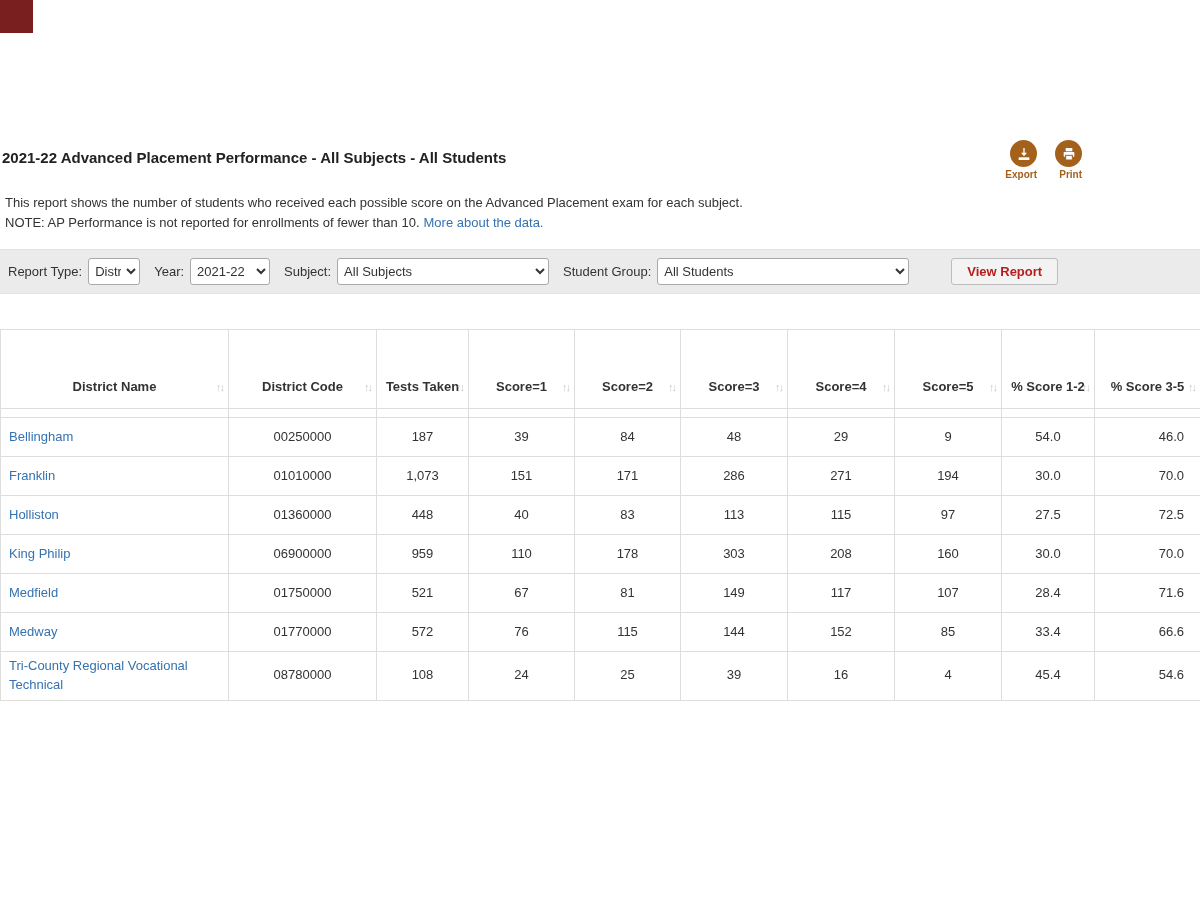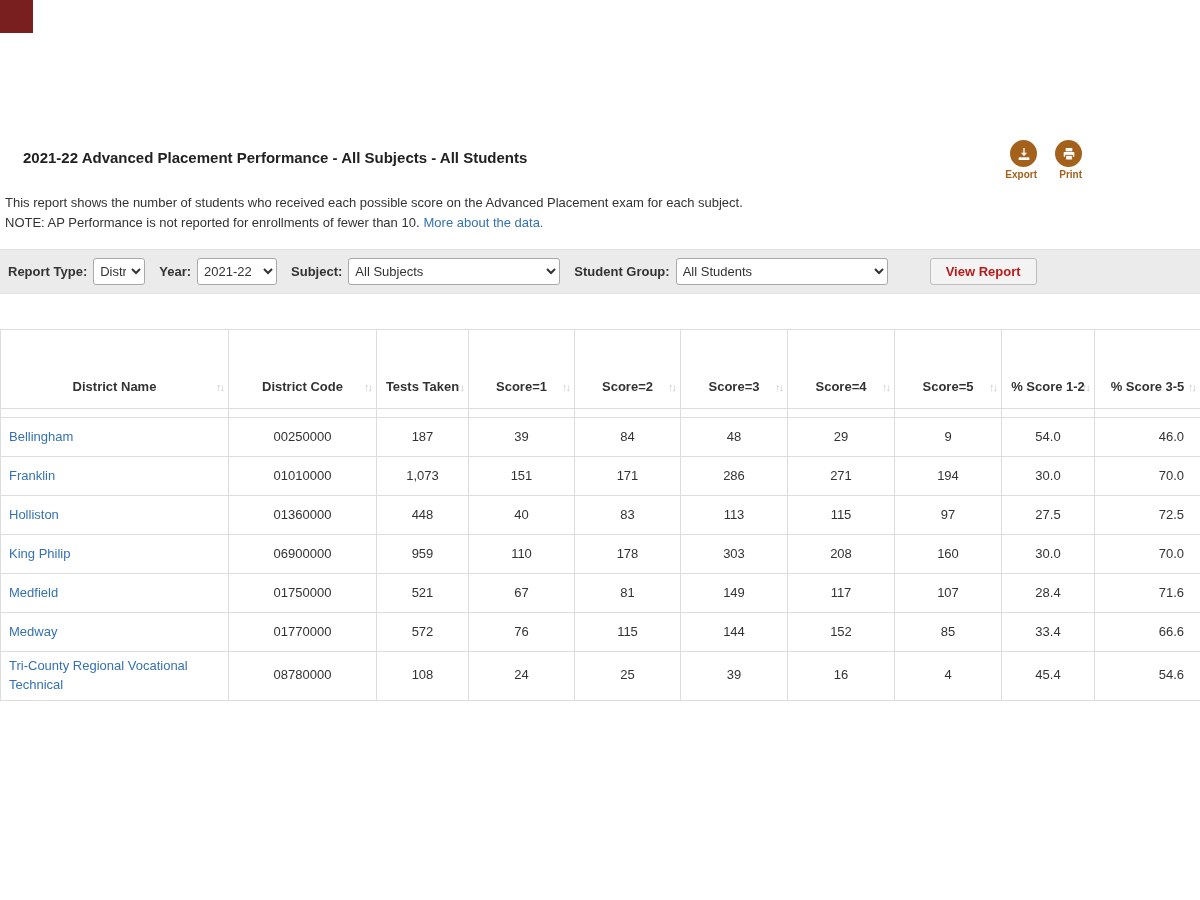--- a/index.html
+++ b/index.html
@@ -12,21 +12,21 @@
     overflow: hidden;
   }
   .corner-square {
     position: absolute; top: 0; left: 0;
     width: 33px; height: 33px;
     background: #7a1f1f;
   }
   .content { padding-top: 140px; }
 
   
-  .head-row { display: flex; align-items: flex-start; padding-left: 23px; }
+  .head-row { display: flex; align-items: flex-start; padding-left: 2px; }
   h1 { font-size: 15px; font-weight: bold; color: #222; flex: 1; padding-top: 9px; }
   .actions { display: flex; gap: 9px; margin-right: 118px; flex: none; }
   .action { display: flex; flex-direction: column; align-items: flex-end; width: 36px; }
   .action-btn {
     width: 27px; height: 27px; border-radius: 50%;
     background: #a4611b; border: none; cursor: pointer;
     display: flex; align-items: center; justify-content: center;
   }
   .action-btn svg { display: block; }
   .action-label { font-size: 10px; font-weight: bold; color: #a4611b; margin-top: 2px; }
@@ -40,31 +40,31 @@
   
   .filter-bar {
     margin-top: 17px;
     background: #ebebeb;
     border-top: 1px solid #e2e2e2;
     border-bottom: 1px solid #e2e2e2;
     padding: 8px 8px;
     display: flex; align-items: center; gap: 6px;
     font-size: 13px;
   }
-  .filter-bar label { font-weight: bold; margin-left: 8px; white-space: nowrap; }
+  .filter-bar label { font-weight: normal; margin-left: 8px; white-space: nowrap; }
   .filter-bar label.first { margin-left: 0; }
   .filter-bar select {
     font-size: 13px; height: 27px;
     border: 1px solid #a9a9a9; border-radius: 3px;
     background: #fff; color: #333; padding: 2px 2px;
   }
   .sel-report-type { width: 52px; }
   .sel-year { width: 80px; }
   .sel-subject { width: 212px; }
-  .sel-student-group { width: 212px; }
+  .sel-student-group { width: 252px; }
   .view-report {
     margin-left: 36px;
     font-size: 13px; font-weight: bold; color: #b91c1c;
     background: #f3f3f3; border: 1px solid #bdbdbd; border-radius: 3px;
     padding: 5px 15px; cursor: pointer; white-space: nowrap;
   }
 
   
   .table-wrap { margin-top: 35px; }
   table { width: 1200px; table-layout: fixed; border-collapse: collapse; font-size: 13px; }

